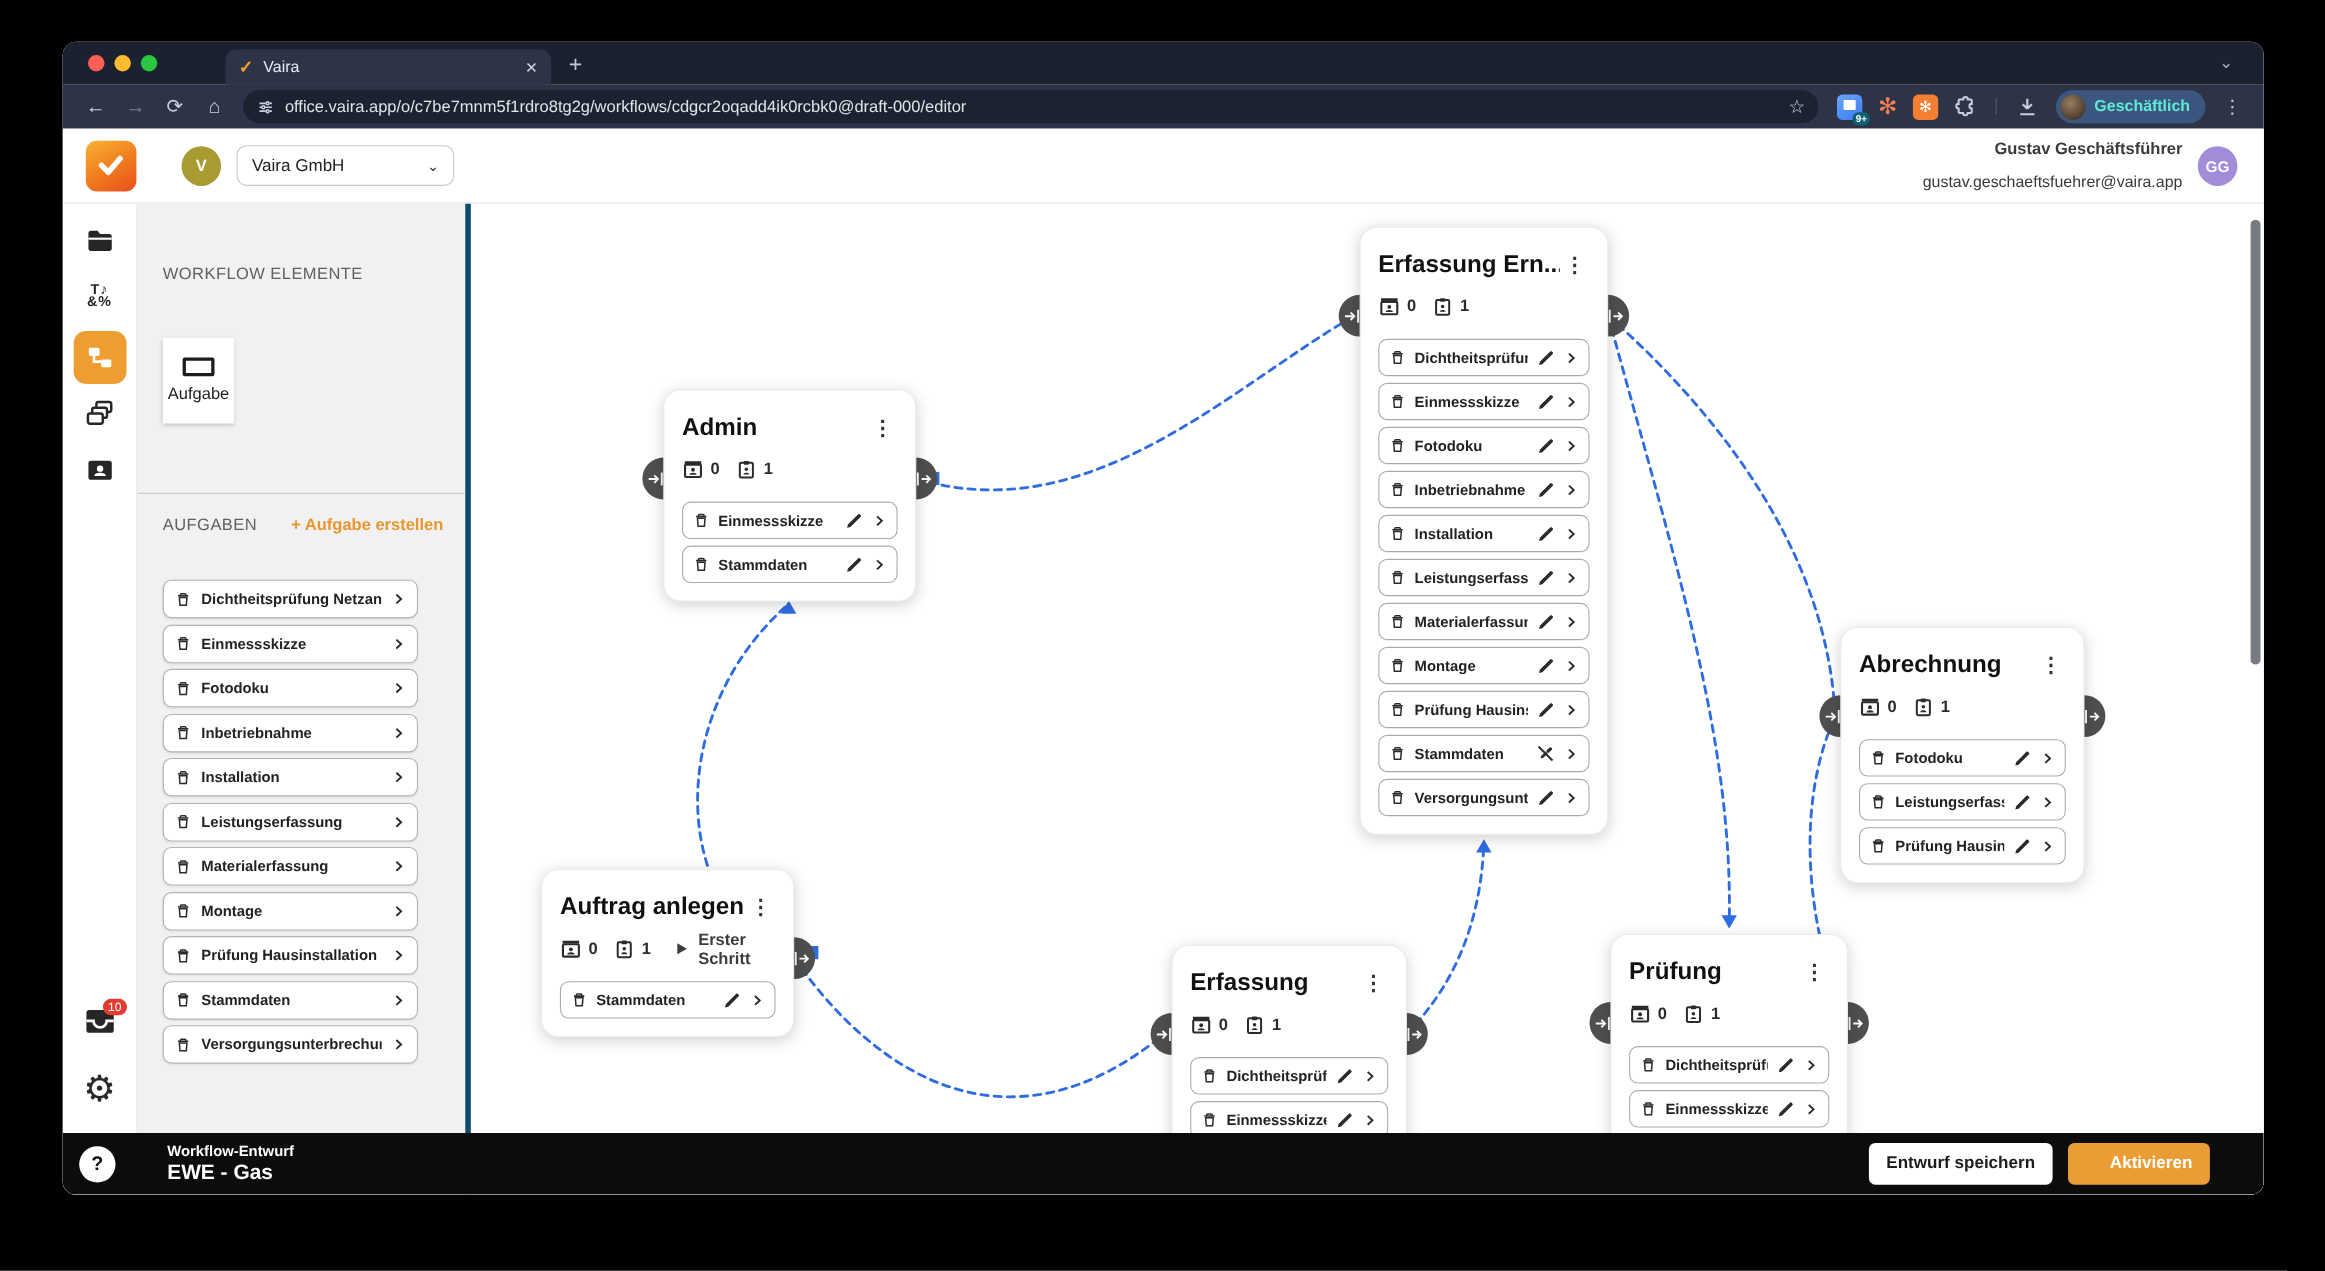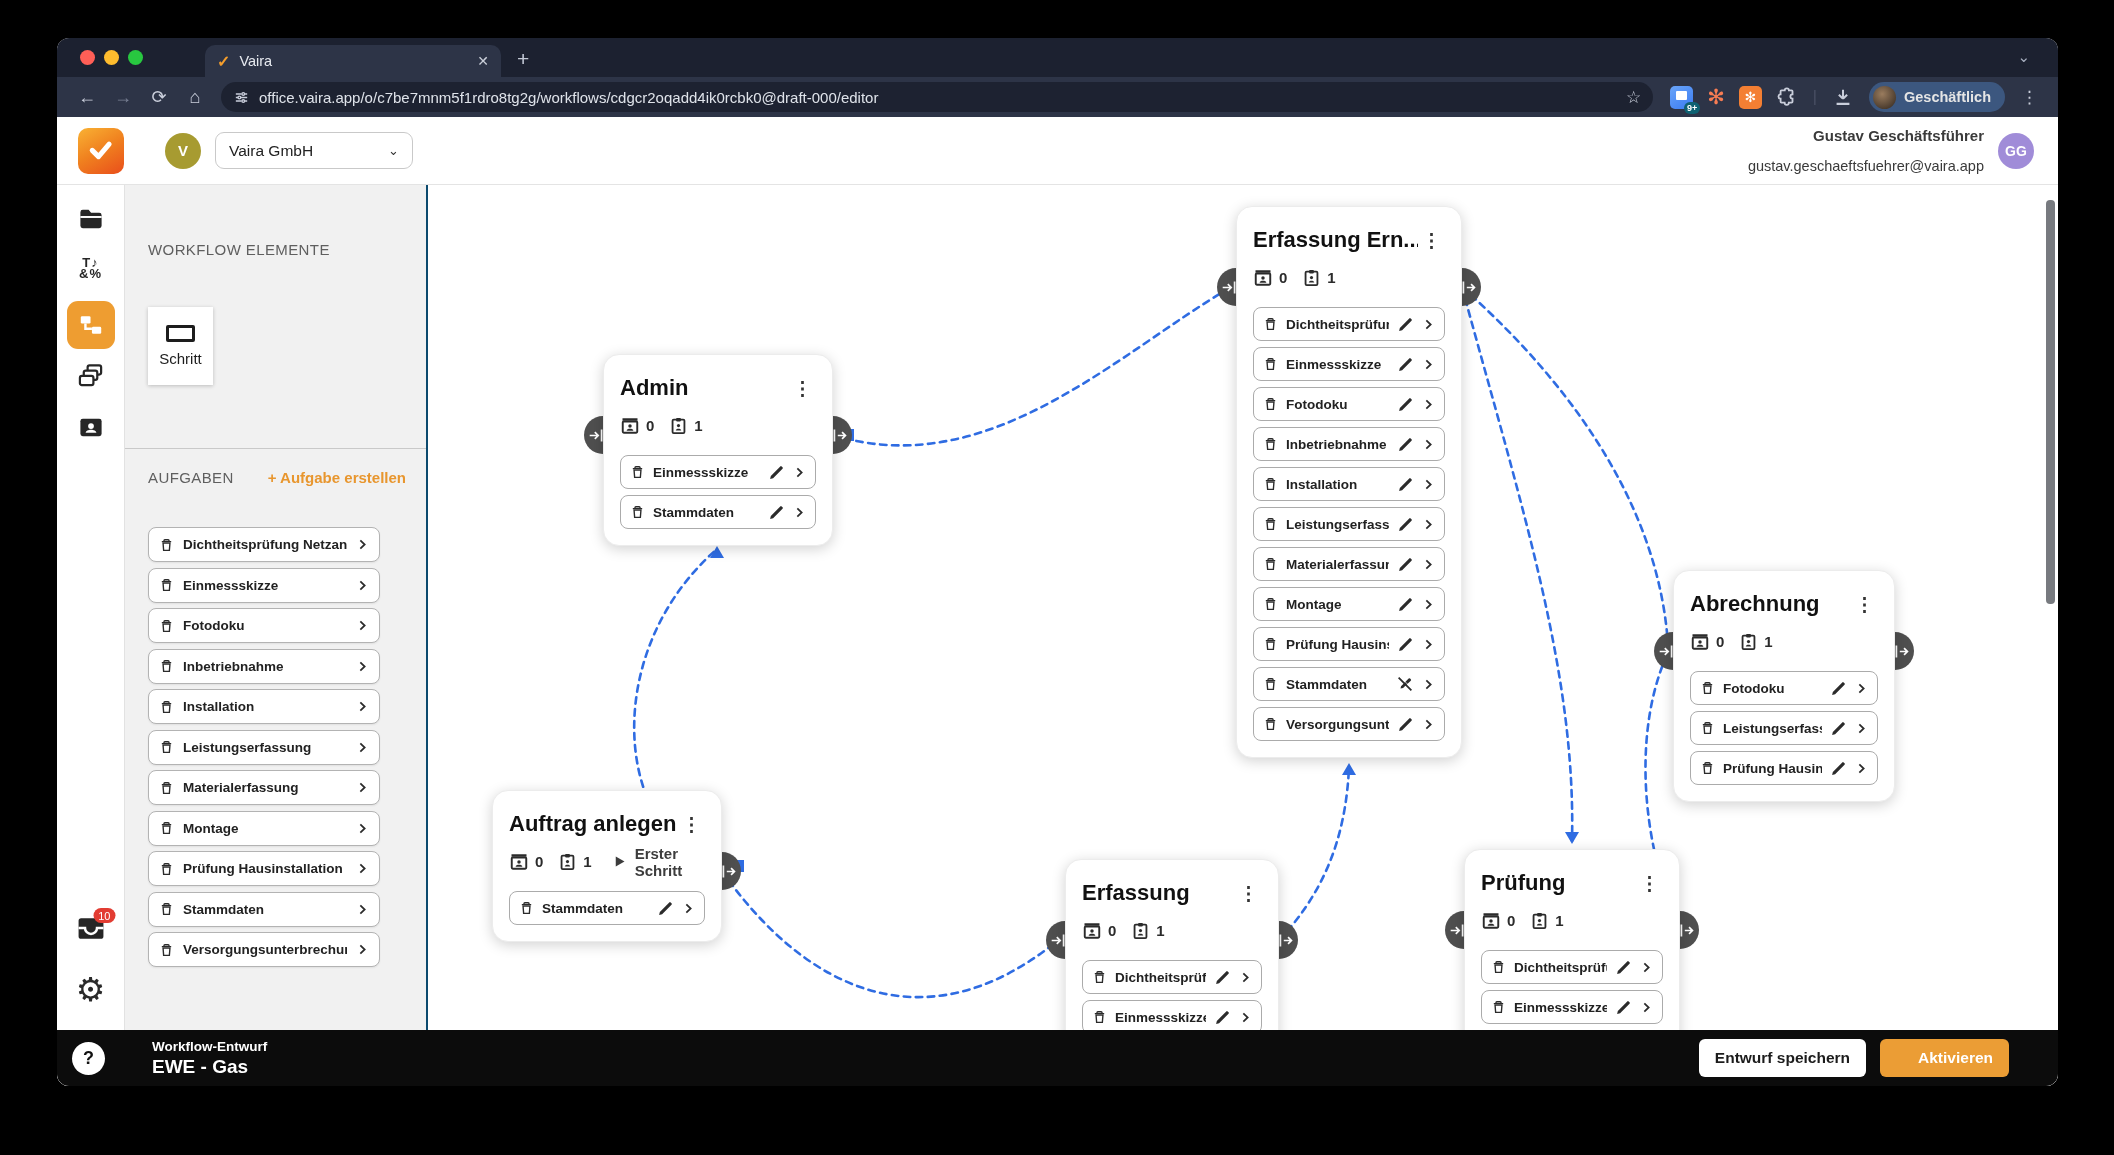--- a/index.html
+++ b/index.html
@@ -35,21 +35,21 @@
   .ext-badge { position:absolute; right:-7px; bottom:-5px; background:#0e6172; color:#fff; font-size:9px;
     font-weight:bold; border-radius:7px; padding:1px 3px; }
   .hs-outline { color:#f77c53; font-size:21px; }
   .hs-solid { width:23px; height:23px; border-radius:5px; background:#f47f33; color:#fff; font-size:14px;
     display:flex; align-items:center; justify-content:center; }
   .sep { color:#4a5064; margin:0 6px; font-size:16px; }
   .profile-pill { height:30px; border-radius:15px; background:#3c577f; display:flex; align-items:center;
     gap:8px; padding:0 14px 0 4px; margin:0 6px; }
   .profile-avatar { width:23px; height:23px; border-radius:50%;
     background:radial-gradient(circle at 40% 35%, #9a7c5e, #2e241c); }
-  .profile-label { color:#e5e5e5; font-size:14.5px; font-weight:600; }
+  .profile-label { color:#5eead4; font-size:14.5px; font-weight:600; }
   .kebab-chrome { color:#c9cedb; font-size:17px; letter-spacing:0; padding:0 6px; }
 
   
   .app { flex:1; position:relative; background:#fff; display:flex; flex-direction:column; overflow:hidden; }
   .app-header { height:68px; background:#fff; border-bottom:1px solid #e4e4e4; display:flex;
     align-items:center; padding:0 24px 0 21px; gap:14px; flex:0 0 auto; }
   .logo { width:46px; height:46px; border-radius:10px;
     background:linear-gradient(150deg,#f9b234 0%,#f0811f 48%,#e94e1b 100%);
     display:flex; align-items:center; justify-content:center; }
   .org-avatar { width:36px; height:36px; border-radius:50%; background:#a79b31; color:#fff;
@@ -71,21 +71,21 @@
   .rail { width:68px; background:#fff; border-right:1px solid #e2e2e2; position:relative; flex:0 0 auto; z-index:4; }
   .rail-item { position:absolute; left:50%; transform:translateX(-50%); display:flex;
     align-items:center; justify-content:center; color:#262626; }
   .rail-active { width:48px; height:48px; border-radius:11px; background:#ee9d31; }
   .fields-glyph { font-size:13px; font-weight:800; line-height:11px; text-align:center; letter-spacing:1px; color:#262626; }
   .rail-badge { position:absolute; top:-7px; right:-10px; background:#e23c32; color:#fff; font-size:11px;
     font-weight:normal; border-radius:9px; padding:1.5px 4.5px; }
   .gear-glyph { font-size:33px; color:#2a2a2a; line-height:1; }
 
   
-  .sidebar { width:303px; background:#f1f1f1; border-right:2px solid #0c4a6e; position:relative; flex:0 0 auto; z-index:3; }
+  .sidebar { width:303px; background:#f1f1f1; border-right:5px solid #0c4a6e; position:relative; flex:0 0 auto; z-index:3; }
   .side-heading { color:#5f5f5f; font-size:15px; letter-spacing:.4px; }
   .h-elements { position:absolute; left:23px; top:56px; }
   .step-card { position:absolute; left:23px; top:122px; width:65px; height:78px; background:#fff;
     box-shadow:0 1px 4px rgba(0,0,0,.22); display:flex; flex-direction:column; align-items:center;
     justify-content:center; gap:8px; }
   .step-glyph { width:29px; height:17px; border:3px solid #1d1d1d; border-radius:2px; }
   .step-label { font-size:15px; color:#1d1d1d; }
   .side-divider { position:absolute; left:0; top:263px; width:100%; height:1px; background:#c9c9c9; }
   .tasks-head { position:absolute; left:23px; right:20px; top:284px; display:flex; align-items:center; justify-content:space-between; }
   .create-link { color:#e8962e; font-size:15px; font-weight:700; }
@@ -254,21 +254,21 @@
             </svg>
           <span class="rail-badge">10</span>
         </span>
         <span class="rail-item gear-glyph" style="top:788px">⚙</span>
       </div>
 
       <div class="sidebar">
         <div class="side-heading h-elements">WORKFLOW ELEMENTE</div>
         <div class="step-card">
           <span class="step-glyph"></span>
-          <span class="step-label">Schritt</span>
+          <span class="step-label">Aufgabe</span>
         </div>
         <div class="side-divider"></div>
         <div class="tasks-head">
           <span class="side-heading">AUFGABEN</span>
           <span class="create-link">+ Aufgabe erstellen</span>
         </div>
         <div class="task-list">
             <div class="side-task">
        <svg class="icon-svg" width="15" height="16" viewBox="0 0 24 24" fill="none" stroke="#2b2b2b" stroke-width="2.2">
                 <path d="M4.5 6.5h15M8 6.5V4.8A1.3 1.3 0 0 1 9.3 3.5h5.4A1.3 1.3 0 0 1 16 4.8v1.7M6.5 9l.9 11.5h9.2L17.5 9z"></path>

